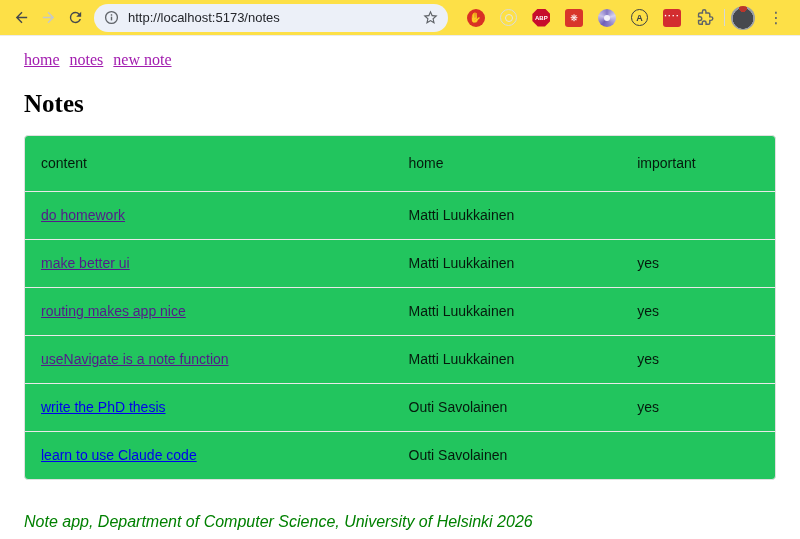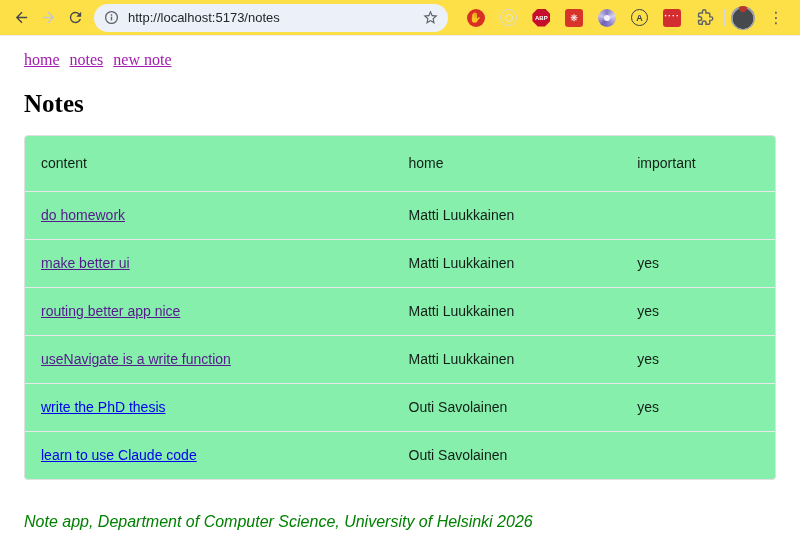--- a/index.html
+++ b/index.html
@@ -52,21 +52,21 @@
                         radial-gradient(circle at 50% 52%, #46494e 0 58%, #9aa0a6 60% 100%); }
   .kebab { color:#5f6368; font:16px "DejaVu Sans", sans-serif; }
 
   
   .page { padding:15px 24px 0 24px; font-family:"Liberation Serif", serif; }
   .nav a { color:#a21caf; font-size:16px; text-decoration:underline; padding:0 5px; }
   .nav a:first-child { padding-left:0; }
   h2.page-title { font-size:25px; font-weight:bold; color:#000;
                   margin:21px 0 17px 0; font-family:"Liberation Serif", serif; }
 
-  .table-card { border:1px solid #e0e0e0; border-radius:4px; overflow:hidden; background:#86efac; }
+  .table-card { border:1px solid #e0e0e0; border-radius:4px; overflow:hidden; background:#22c55e; }
   table.notes { width:100%; border-collapse:collapse; table-layout:fixed;
                 font-family:"Liberation Sans", sans-serif; font-size:14px;
                 color:rgba(0,0,0,0.87); }
   table.notes th { text-align:left; font-weight:500; height:55px; padding:0 16px; }
   table.notes td { height:48px; padding:0 16px; border-top:1px solid #e9e9e9; }
   table.notes a { text-decoration:underline; }
 
   .footer { margin-top:33px; font-style:italic; font-size:16px; color:#008000;
             font-family:Liberation Sans, sans-serif; }
 </style>
@@ -167,27 +167,27 @@
     <td class="cell-important"></td>
   </tr>
 
   <tr>
     <td><a href="#" class="cell-link" style="color: rgb(85, 26, 139);">make better ui</a></td>
     <td class="cell-user">Matti Luukkainen</td>
     <td class="cell-important">yes</td>
   </tr>
 
   <tr>
-    <td><a href="#" class="cell-link" style="color: rgb(85, 26, 139);">routing better app nice</a></td>
-    <td class="cell-user">Matti Luukkainen</td>
-    <td class="cell-important">yes</td>
-  </tr>
-
-  <tr>
-    <td><a href="#" class="cell-link" style="color: rgb(85, 26, 139);">useNavigate is a write function</a></td>
+    <td><a href="#" class="cell-link" style="color: rgb(85, 26, 139);">routing makes app nice</a></td>
+    <td class="cell-user">Matti Luukkainen</td>
+    <td class="cell-important">yes</td>
+  </tr>
+
+  <tr>
+    <td><a href="#" class="cell-link" style="color: rgb(85, 26, 139);">useNavigate is a note function</a></td>
     <td class="cell-user">Matti Luukkainen</td>
     <td class="cell-important">yes</td>
   </tr>
 
   <tr>
     <td><a href="#" class="cell-link" style="color: rgb(0, 0, 238);">write the PhD thesis</a></td>
     <td class="cell-user">Outi Savolainen</td>
     <td class="cell-important">yes</td>
   </tr>
 

